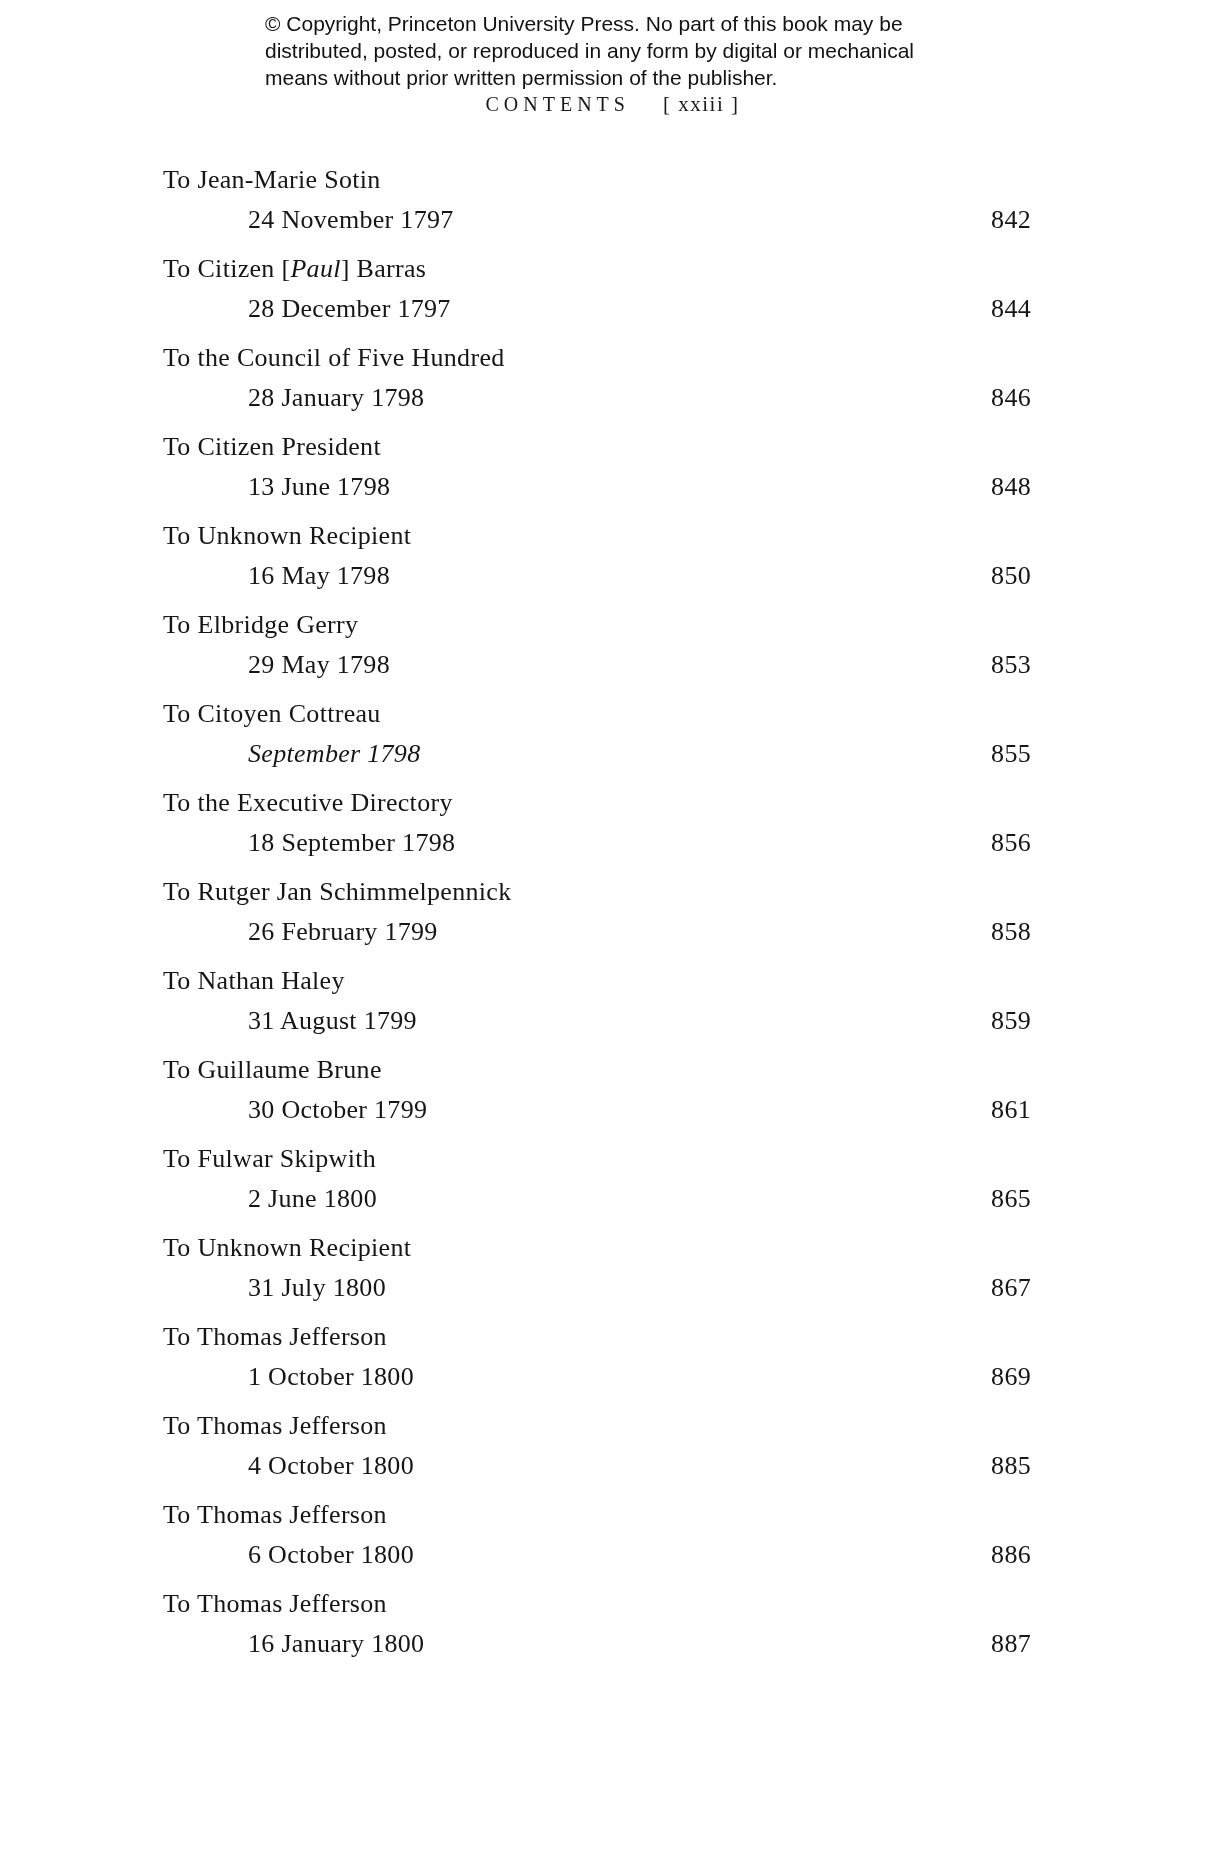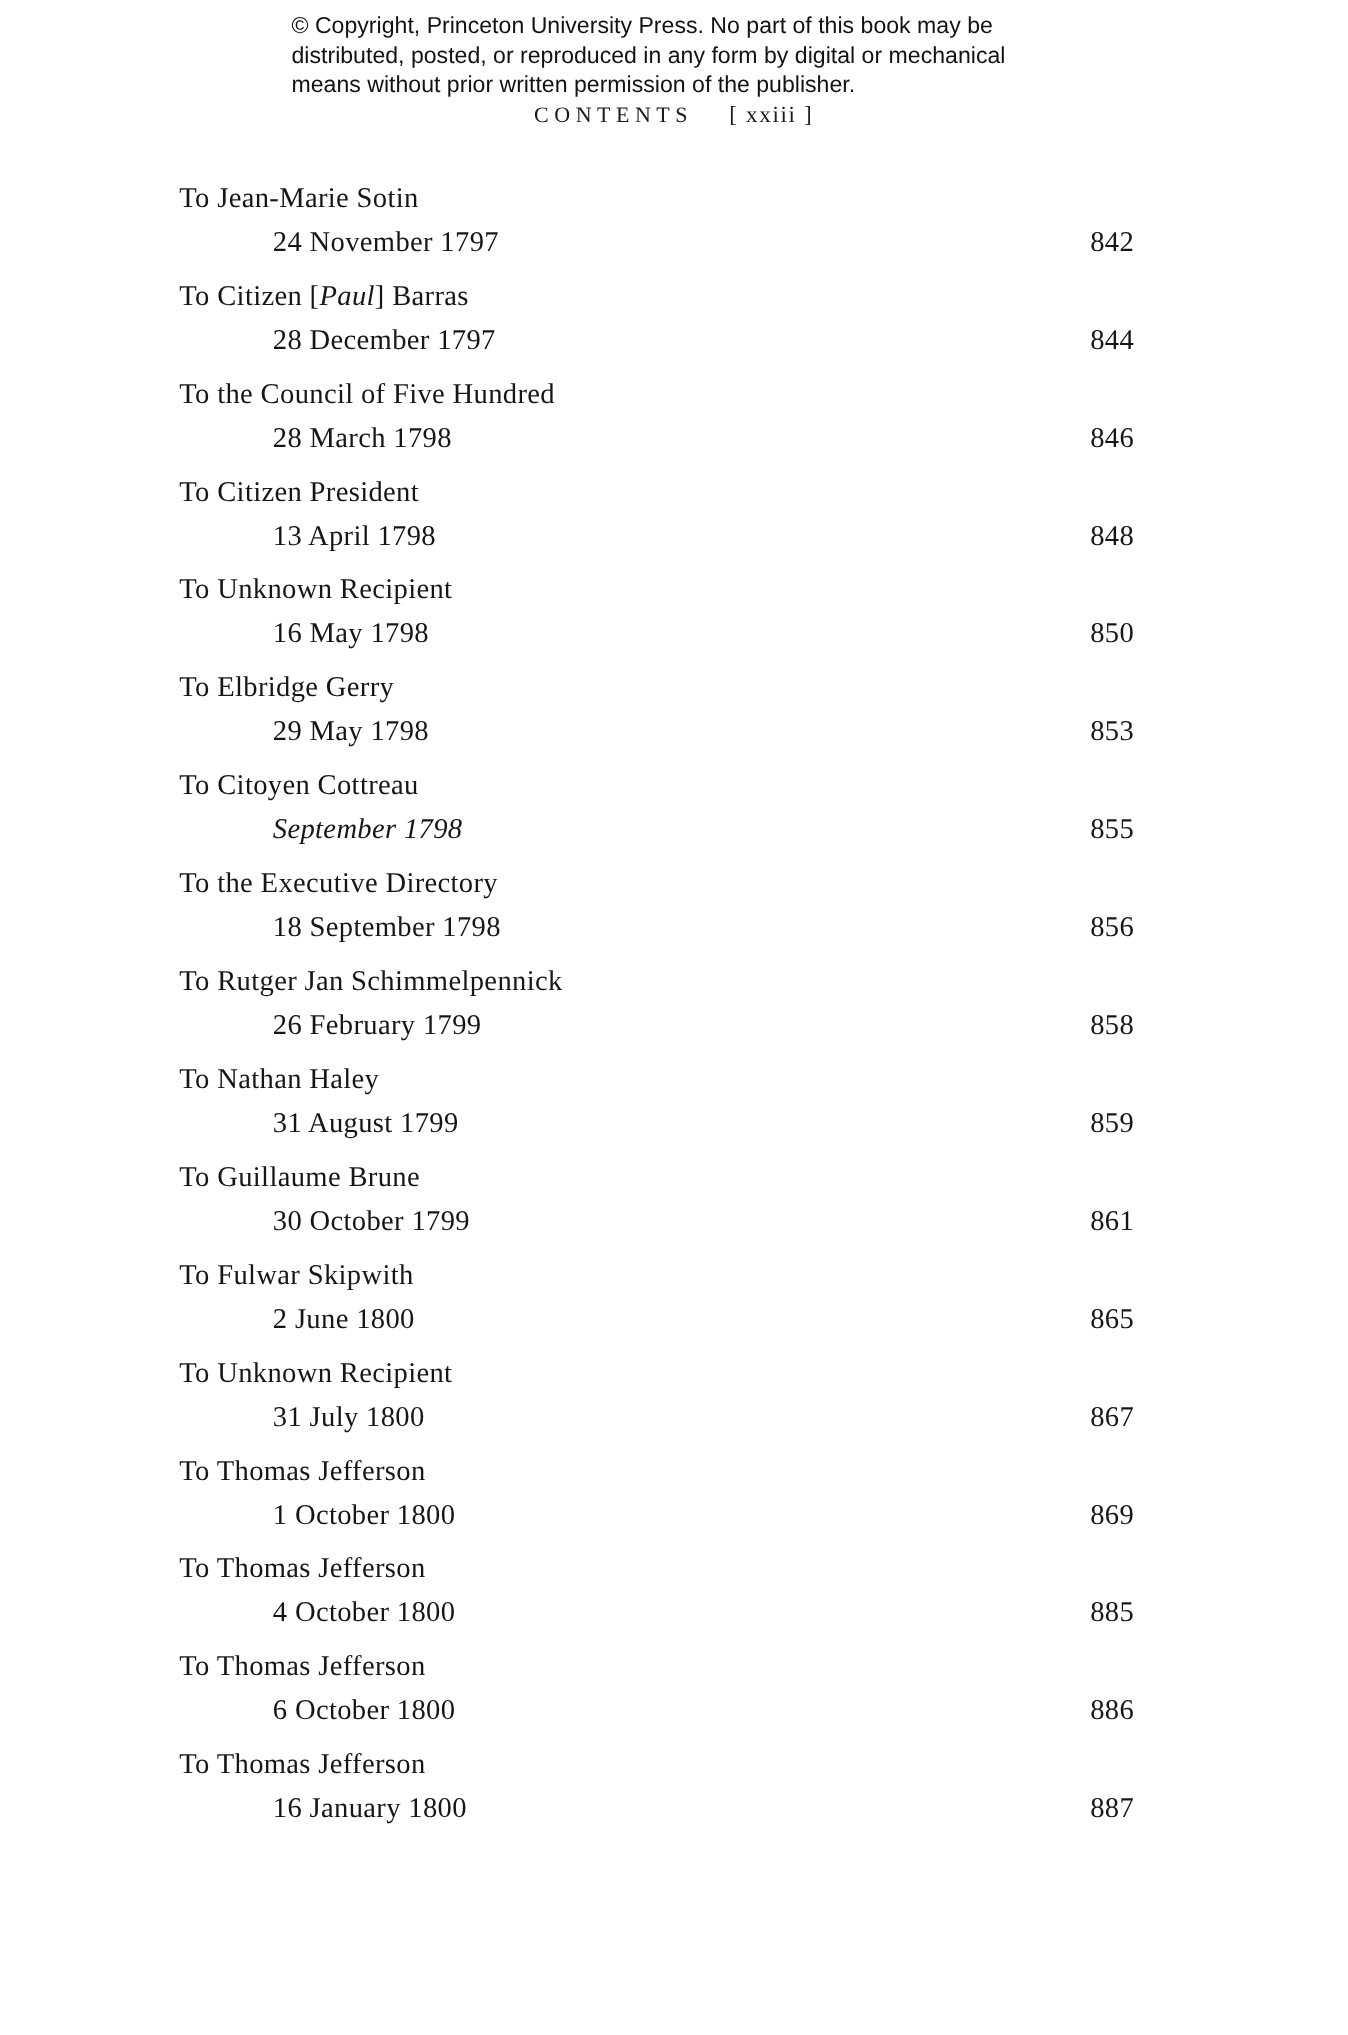--- a/index.html
+++ b/index.html
@@ -112,28 +112,28 @@
       <div class="entry">
         <div class="recipient"><span>To Citizen [</span><i>Paul</i><span>] Barras</span></div>
         <div class="dateline">
           <span class="date"><span>28 December 1797</span></span>
           <span class="pagenum">844</span>
         </div>
       </div>
       <div class="entry">
         <div class="recipient"><span>To the Council of Five Hundred</span></div>
         <div class="dateline">
-          <span class="date"><span>28 March 1798</span></span>
+          <span class="date"><span>28 January 1798</span></span>
           <span class="pagenum">846</span>
         </div>
       </div>
       <div class="entry">
         <div class="recipient"><span>To Citizen President</span></div>
         <div class="dateline">
-          <span class="date"><span>13 April 1798</span></span>
+          <span class="date"><span>13 June 1798</span></span>
           <span class="pagenum">848</span>
         </div>
       </div>
       <div class="entry">
         <div class="recipient"><span>To Unknown Recipient</span></div>
         <div class="dateline">
           <span class="date"><span>16 May 1798</span></span>
           <span class="pagenum">850</span>
         </div>
       </div>

